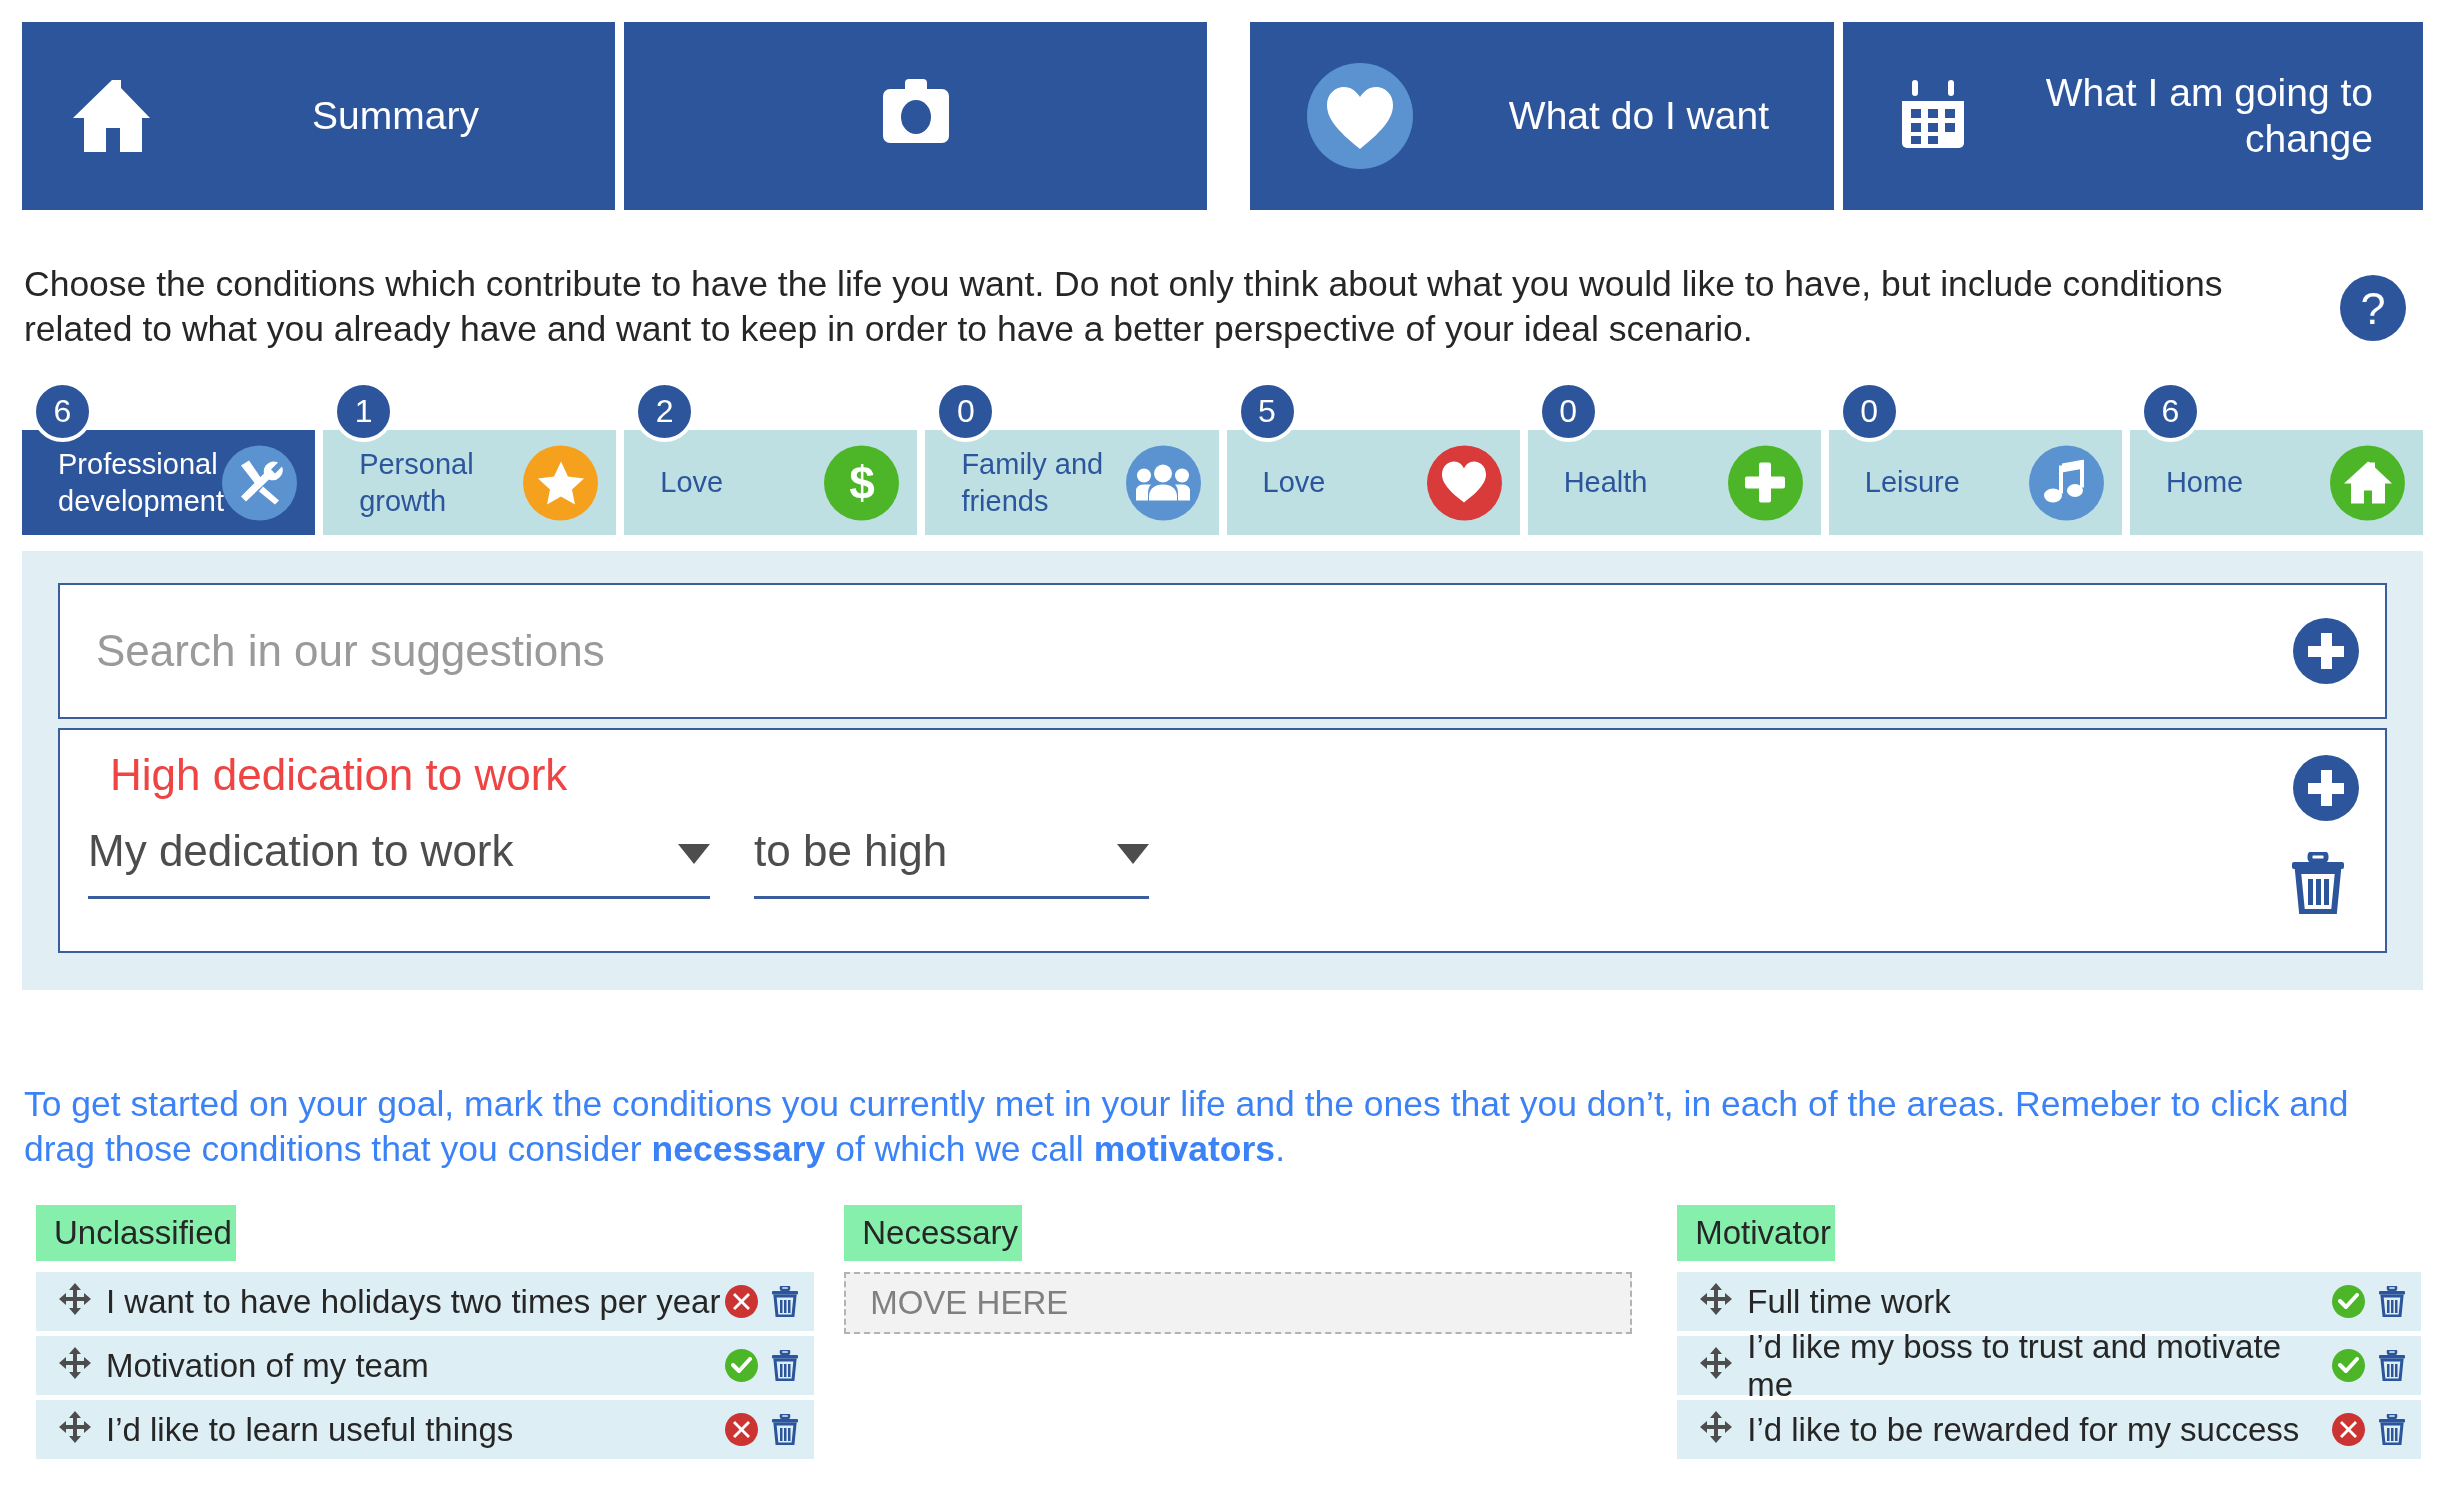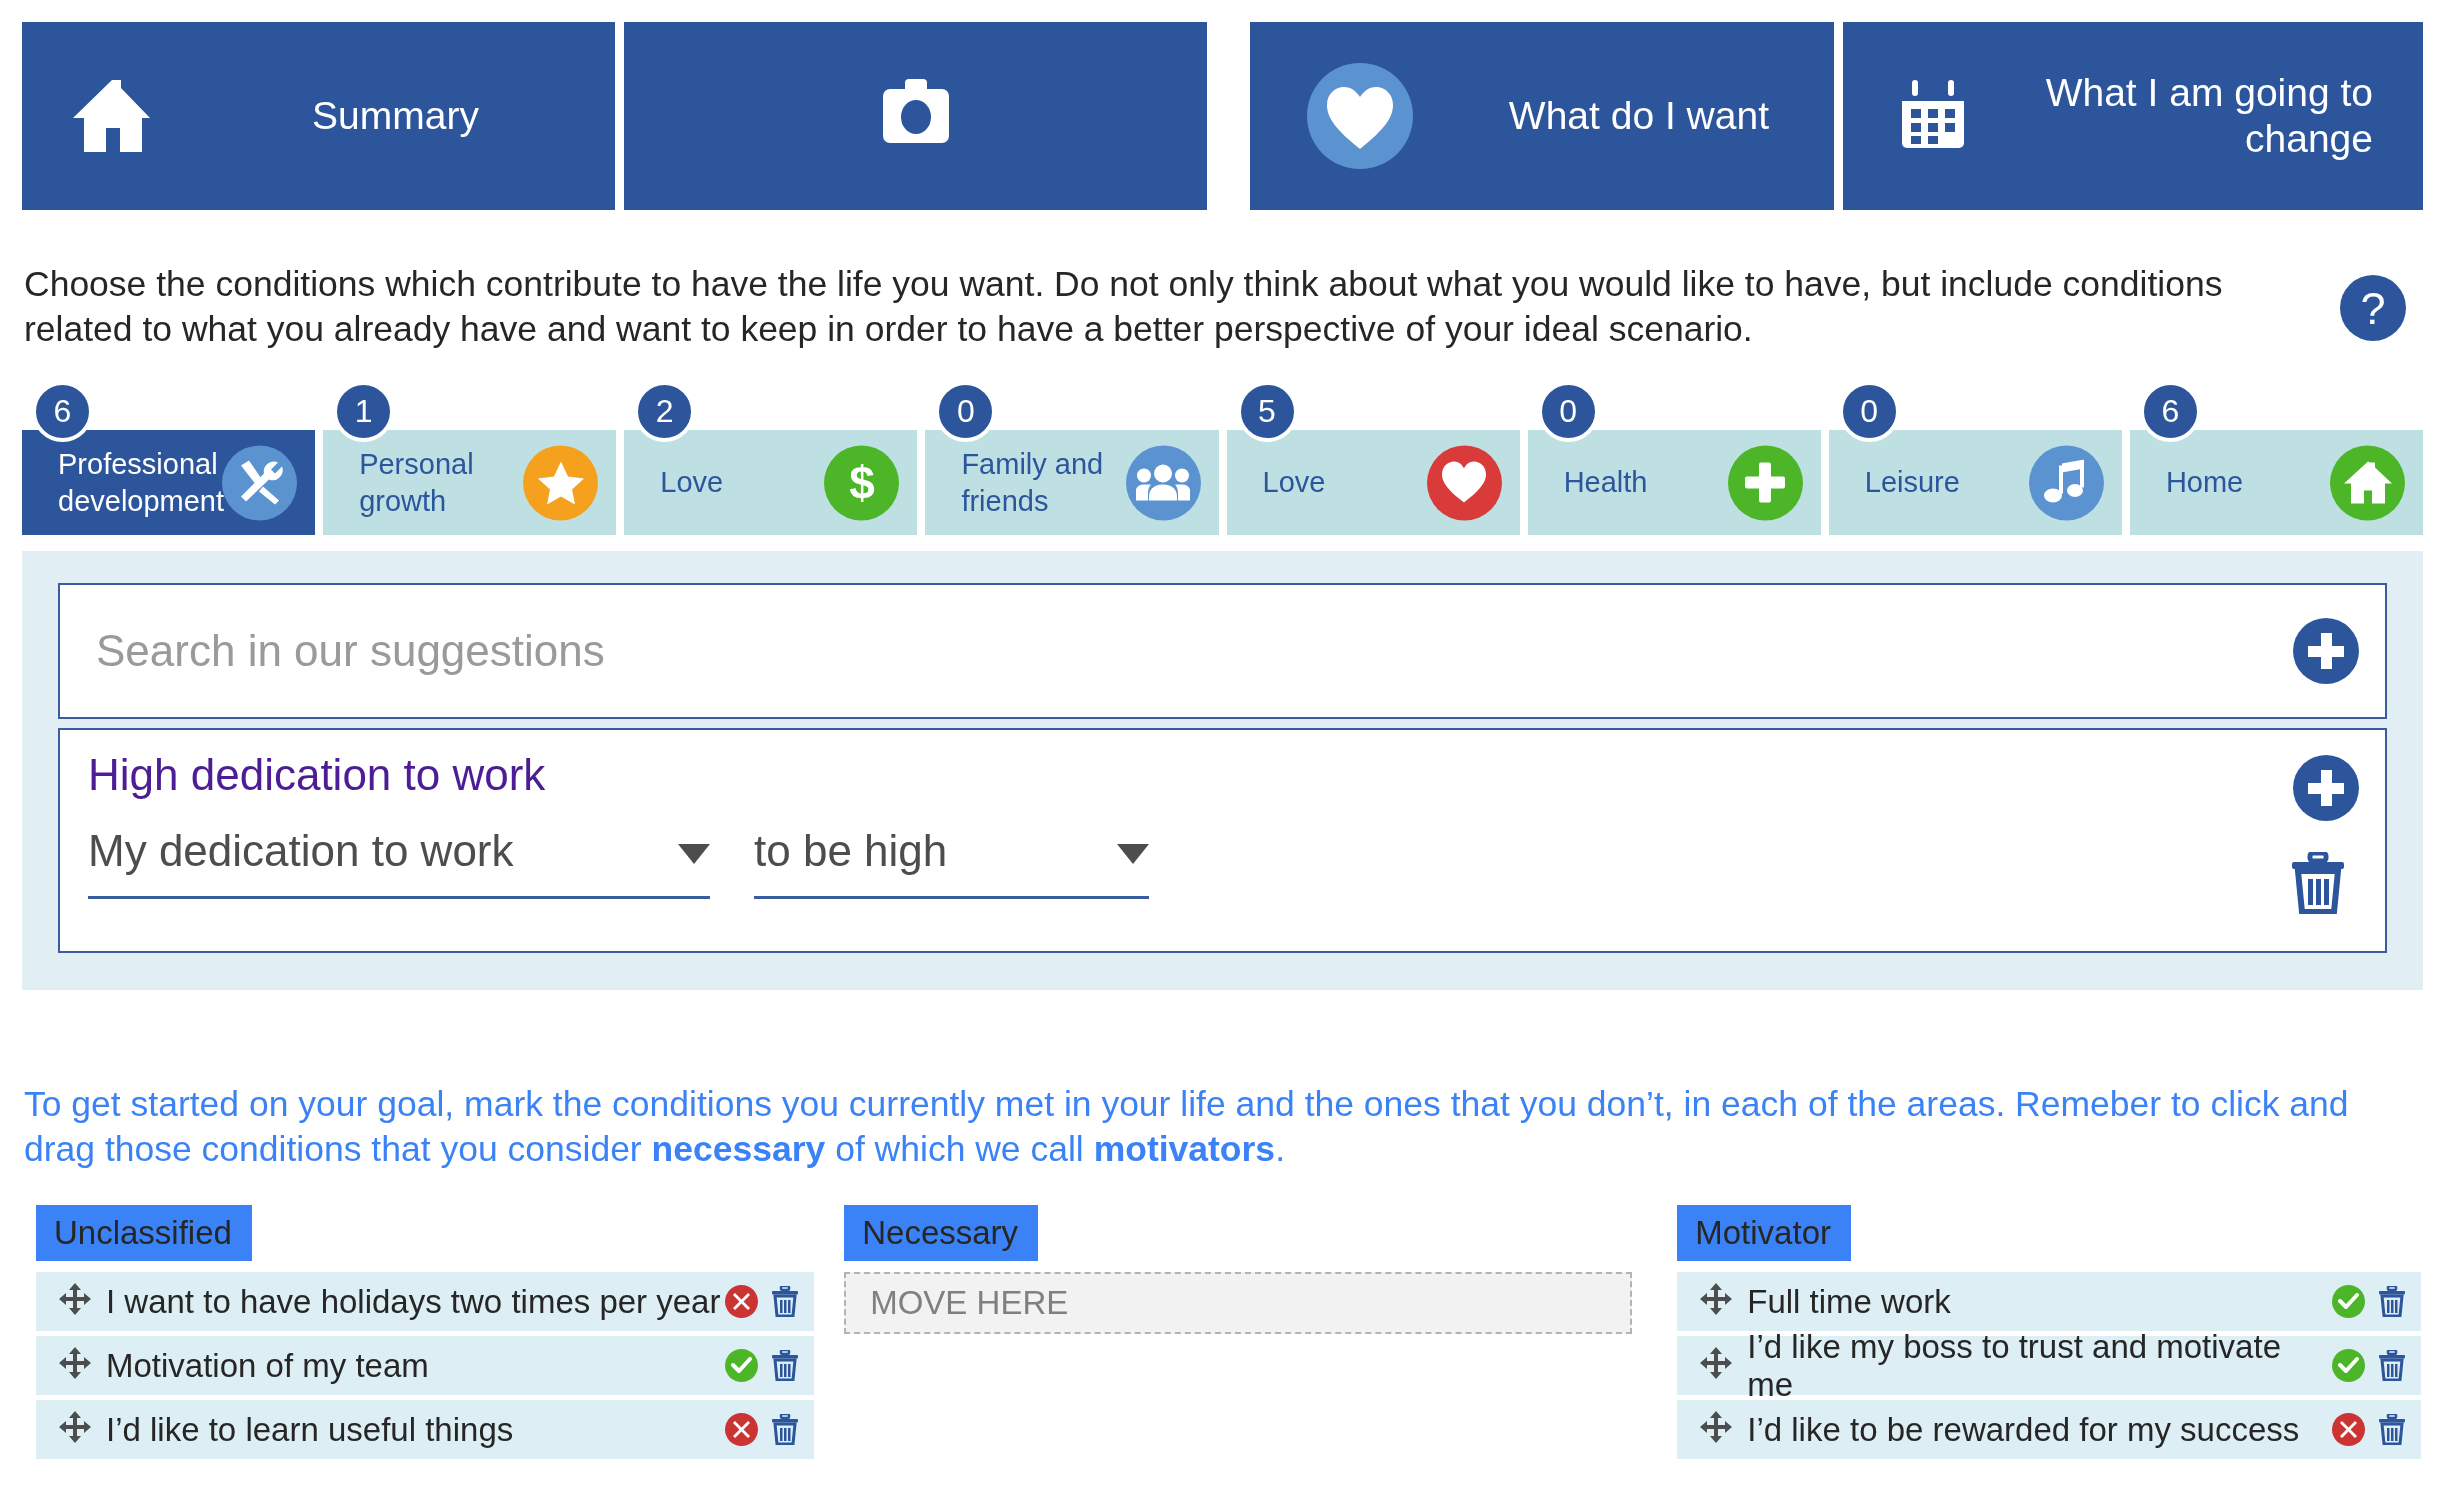--- a/index.html
+++ b/index.html
@@ -119,21 +119,21 @@
   .plus-btn::before { width: 36px; height: 11px; }
   .plus-btn::after  { width: 11px; height: 36px; }
 
   .condbox {
     margin-top: 9px;
     height: 225px; background: #ffffff;
     border: 2px solid #3a5d9e;
     padding: 20px 28px 0 28px;
     position: relative;
   }
-  .cond-title { font-size: 44px; color: #4c1d95; }
+  .cond-title { font-size: 44px; color: #ef4444; margin-left: 22px; }
   .cond-selects { display: flex; margin-top: 26px; gap: 44px; }
   .sel {
     border-bottom: 3px solid #3a5d9e;
     display: flex; align-items: flex-end; justify-content: space-between;
     padding-bottom: 20px;
   }
   .sel.sel1 { width: 622px; }
   .sel.sel2 { width: 395px; }
   .sel-text { font-size: 44px; color: #4d4d4d; }
   .caret {
@@ -162,23 +162,23 @@
     position: absolute; left: 36px; top: 1205px;
     width: 2385px; height: 260px;
     display: flex; gap: 0;
   }
   .col { position: relative; }
   .col.c1 { width: 790px; }
   .col.c2 { width: 800px; margin-left: 30px; }
   .col.c3 { width: 755px; margin-left: 45px; }
   .col-head {
     display: inline-block;
-    background: #3b82f6;
+    background: #86efac;
     font-size: 33px; color: #262626;
-    padding: 9px 20px 9px 18px;
+    padding: 9px 4px 9px 18px;
     margin-bottom: 11px;
   }
   .rows { display: block; }
   .row {
     background: #ddeef4;
     height: 59px;
     display: flex; align-items: center;
     padding: 0 16px 0 22px;
     margin-bottom: 5px;
     position: relative;

